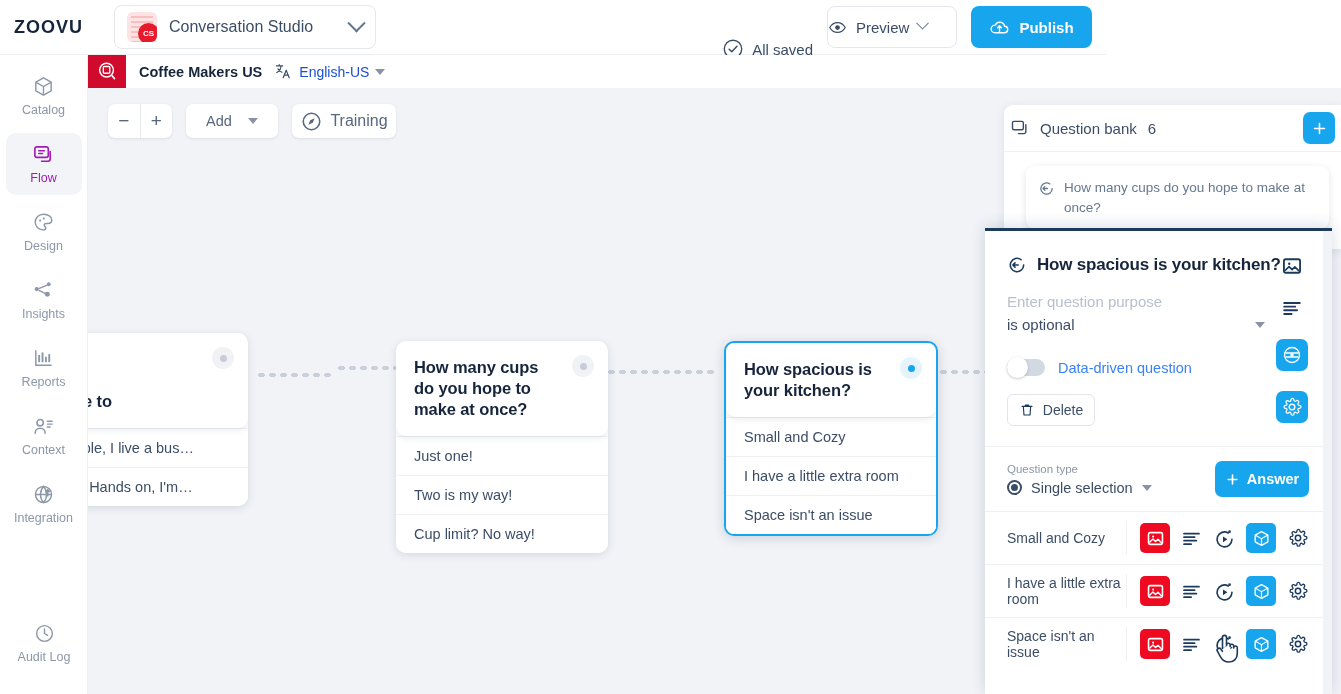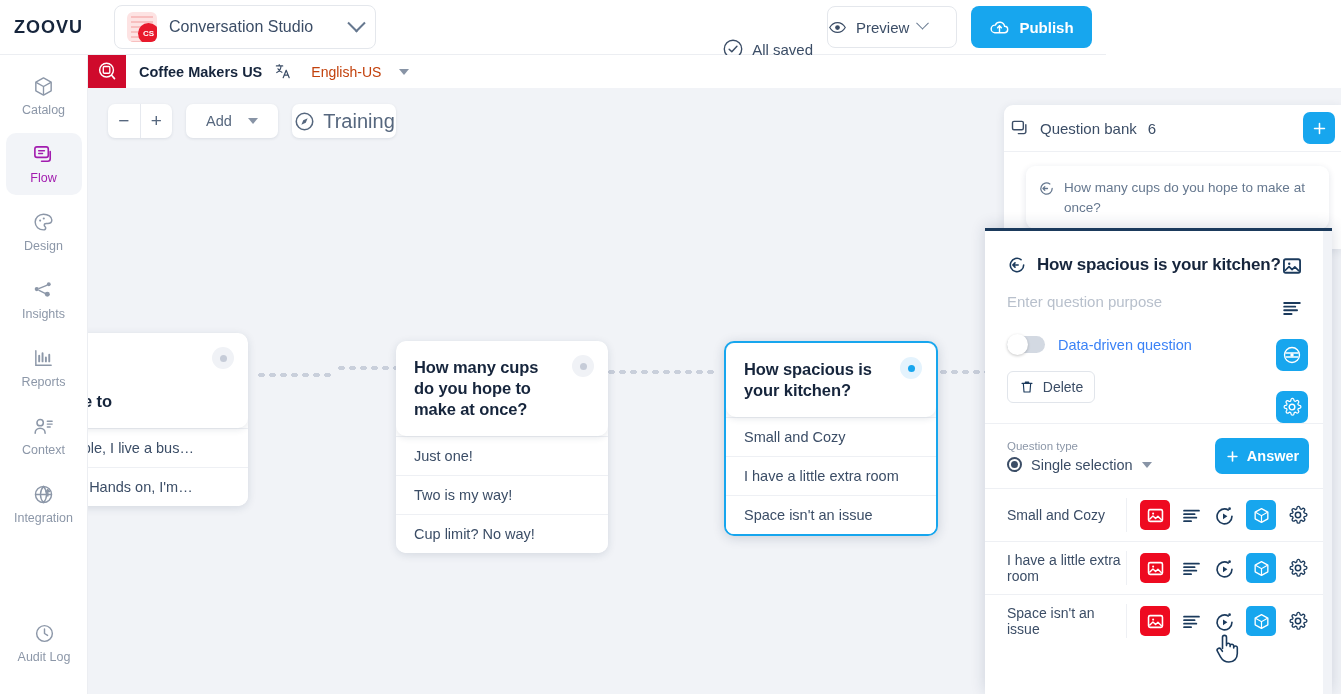--- a/index.html
+++ b/index.html
@@ -95,43 +95,43 @@
     position: absolute; left: 88px; top: 55px; width: 1253px; height: 33px;
     background: #fff; display: flex; align-items: center;
   }
   .proj-icon {
     width: 38px; height: 33px; background: #cf0a2c;
     display: flex; align-items: center; justify-content: center;
   }
   .proj-name {
     margin-left: 13px; font-size: 14.5px; font-weight: 700; color: #16253c;
   }
-  .lang { margin-left: 12px; display: flex; align-items: center; gap: 18px;
-    font-size: 14px; color: #c2410c; }
+  .lang { margin-left: 12px; display: flex; align-items: center; gap: 6px;
+    font-size: 14px; color: #1d4ed8; }
 
   
   .toolbar { position: absolute; left: 20px; top: 16px; display: flex; gap: 14px; }
   .zoom-grp {
     width: 64px; height: 34px; background: #fff; border-radius: 7px;
     display: flex; box-shadow: 0 1px 3px rgba(20,40,70,.10);
   }
   .zoom-grp div {
     flex: 1; display: flex; align-items: center; justify-content: center;
     color: #56677e; font-size: 19px;
   }
   .zoom-grp .sep { flex: 0 0 1px; background: #e6e9ef; }
   .add-btn {
     width: 92px; height: 34px; background: #fff; border-radius: 7px;
     display: flex; align-items: center; justify-content: center; gap: 16px;
     font-size: 14.5px; color: #56677e; box-shadow: 0 1px 3px rgba(20,40,70,.10);
   }
   .training-btn {
     width: 104px; height: 34px; background: #fff; border-radius: 7px;
     display: flex; align-items: center; justify-content: center; gap: 7px;
-    font-size: 20px; color: #56677e; box-shadow: 0 1px 3px rgba(20,40,70,.10);
+    font-size: 16px; color: #56677e; box-shadow: 0 1px 3px rgba(20,40,70,.10);
   }
 
   
   .node { position: absolute; }
   .node .shell {
     background: #fff; border-radius: 10px;
     box-shadow: 0 2px 9px rgba(25,45,80,.13);
     overflow: hidden;
   }
   .node.selected .shell {
@@ -542,20 +542,24 @@
         <div class="q-title-row">
           <svg width="20" height="20" viewBox="0 0 24 24" fill="none" style="flex:0 0 auto;">
             <path d="M20 12a8 8 0 1 1-3.2-6.4" stroke="#1b3a5c" stroke-width="1.9" stroke-linecap="round"></path>
             <path d="M13.4 12H7m0 0l2.6-2.6M7 12l2.6 2.6" stroke="#1b3a5c" stroke-width="1.9" stroke-linecap="round" stroke-linejoin="round"></path>
           </svg>
           <div class="q-title">How spacious is your kitchen?</div>
         </div>
 
         <div class="q-purpose">Enter question purpose</div>
 
+        <div class="q-sel-row">
+          <span class="q-sel">is optional</span>
+          <span class="caret-dn"></span>
+        </div>
 
         <div class="toggle-row">
           <div class="toggle">
               <i></i>
             </div>
           <span class="toggle-lbl">Data-driven question</span>
         </div>
 
         <div class="delete-btn">
           <svg width="16" height="16" viewBox="0 0 24 24" fill="none">

